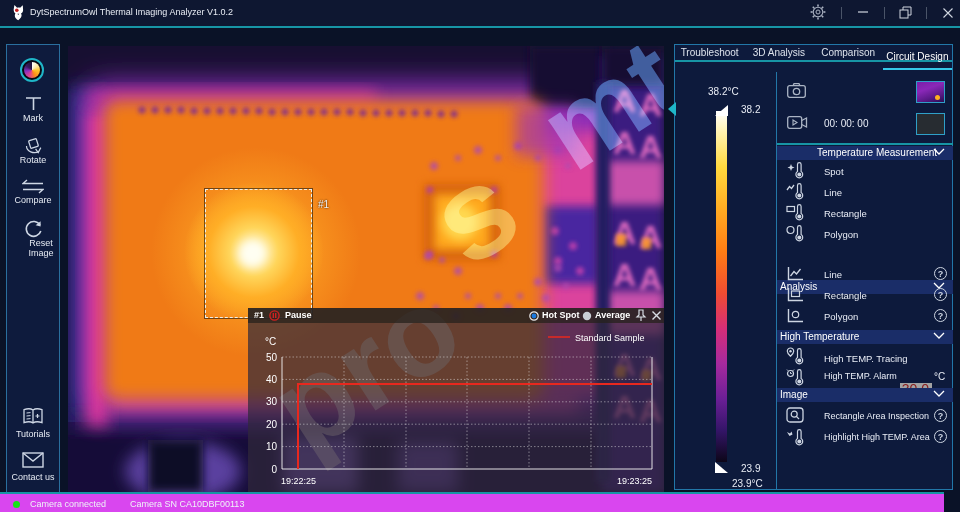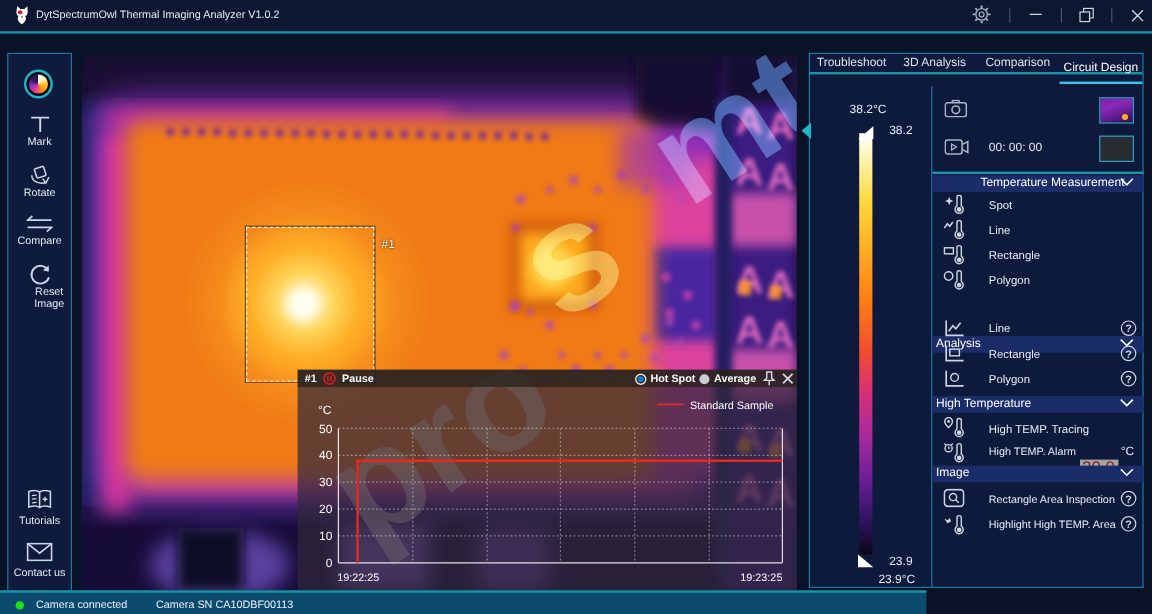--- a/index.html
+++ b/index.html
@@ -39,21 +39,21 @@
 #cbar{position:absolute;left:41px;top:39px;width:11px;height:351px;
   background:linear-gradient(to bottom,#ffffff 0%,#fff3b0 6%,#ffd93e 16%,#ffab22 28%,#ff7d14 40%,#f04c32 52%,#d62e78 62%,#a62a9e 72%,#6b1f96 82%,#341568 91%,#0c0618 100%);}
 #controls{position:absolute;left:102px;top:27px;width:176px;height:418px;color:#e9edf6;font-size:10px;}
 .sec-header{position:absolute;left:0;width:176px;height:14px;background:#1a2d68;color:#fff;
   font-size:10px;padding-left:3px;line-height:14px;}
 .chev{position:absolute;right:8px;top:2px;}
 .item-label{position:absolute;left:47px;font-size:9.5px;color:#e9edf6;}
 .qmark{position:absolute;left:157px;width:13px;height:13px;border:1px solid #cdd5e2;border-radius:50%;
   color:#cdd5e2;font-size:9px;font-weight:bold;text-align:center;line-height:12px;}
 
-#statusbar{position:absolute;left:0;top:492px;width:772px;height:20px;background:#0c4a6e;color:#eef2f8;font-size:9px;border-top:2px solid #1795a5;}
+#statusbar{position:absolute;left:0;top:492px;width:944px;height:20px;background:#d946ef;color:#eef2f8;font-size:9px;border-top:2px solid #1795a5;}
 #statusbar .dot{position:absolute;left:13px;top:7px;width:7px;height:7px;border-radius:50%;background:#17e317;}
 </style>
 </head>
 <body>
 <div id="app">
 
   <svg id="thermal" viewBox="0 0 596 446" preserveAspectRatio="none">
     <defs>
       <filter id="b14" x="-50%" y="-50%" width="200%" height="200%">
           <feGaussianBlur stdDeviation="14"></feGaussianBlur>

